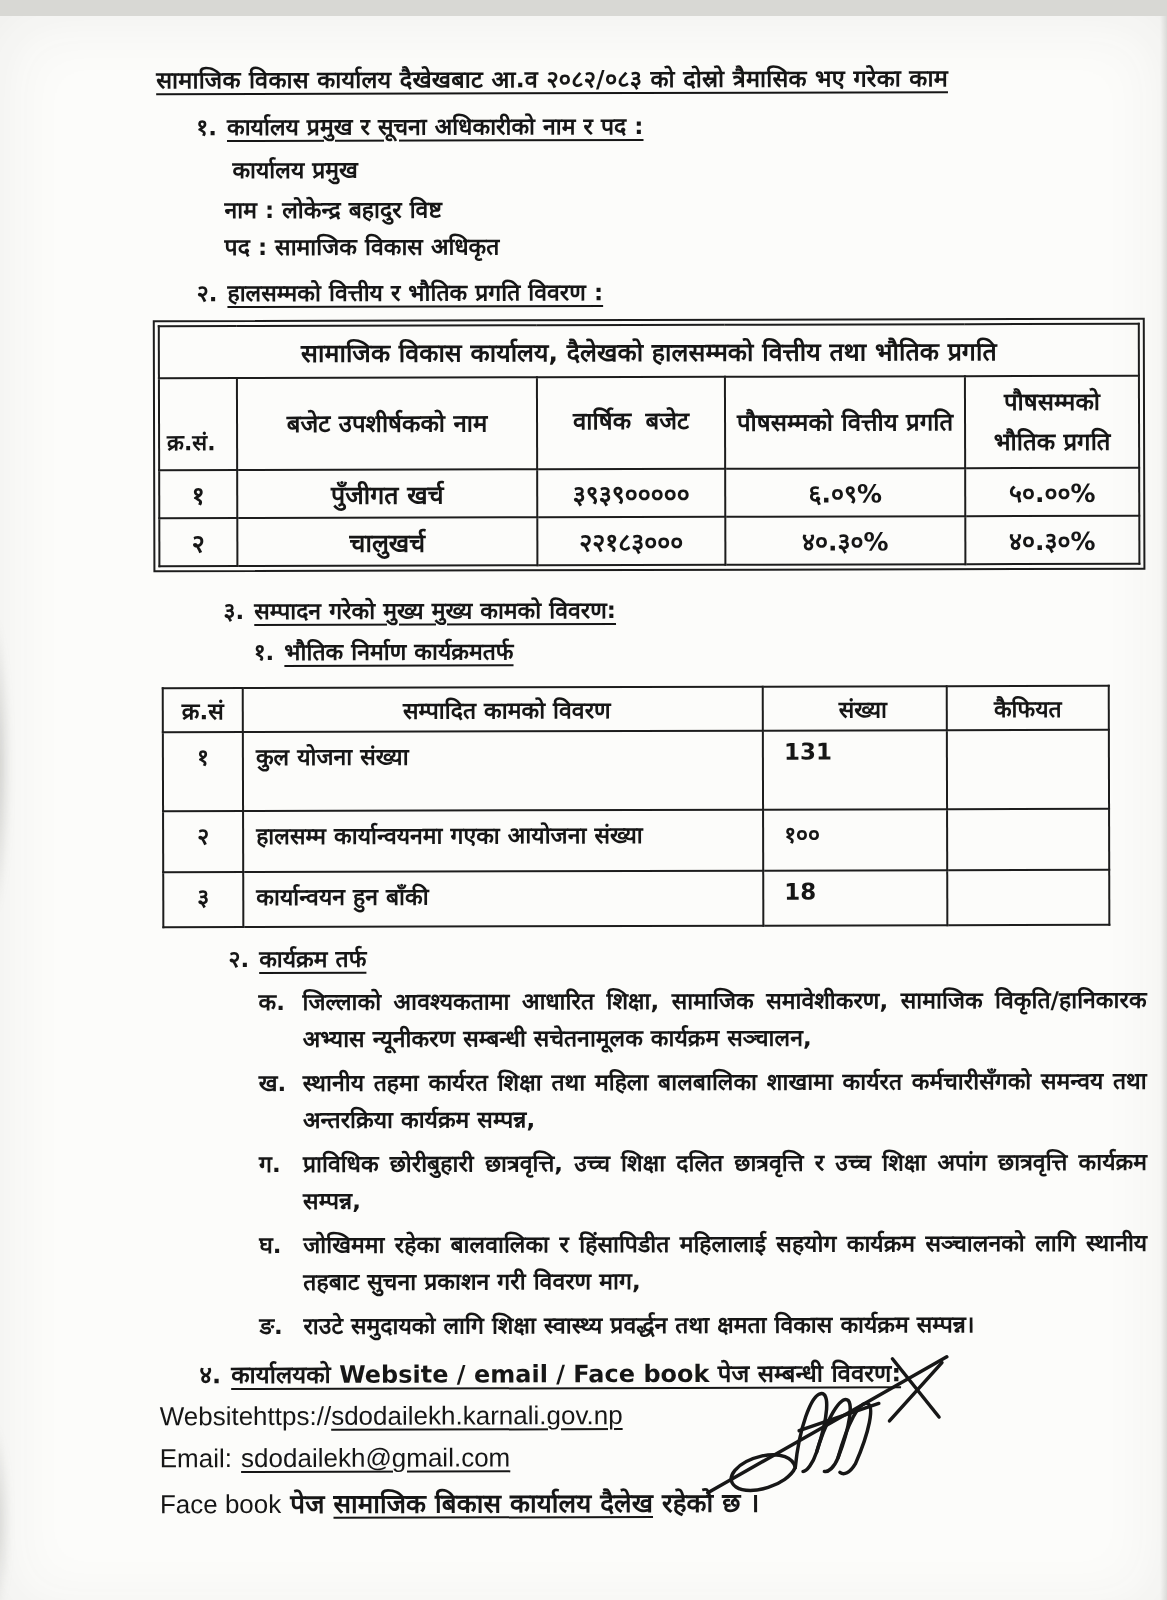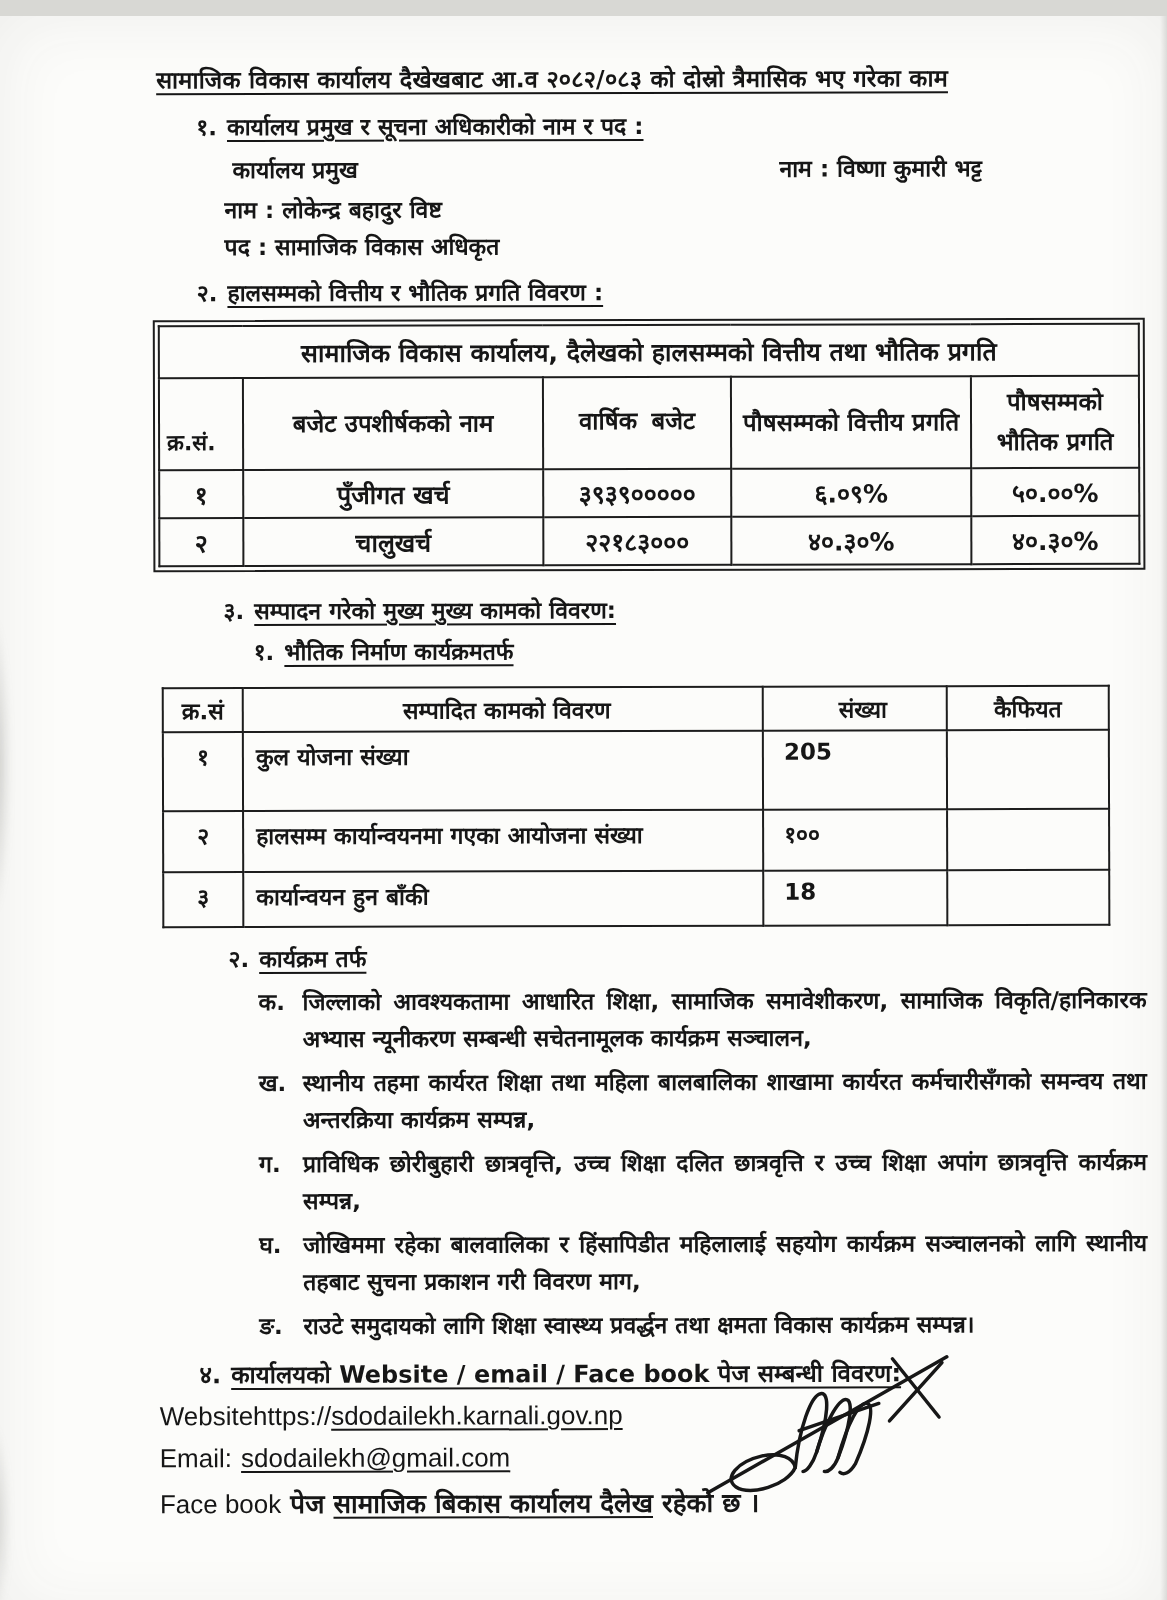--- a/index.html
+++ b/index.html
@@ -28,21 +28,21 @@
   .officer-role { margin-left:8px; margin-bottom:3px; }
 
   .s2 { margin-top:10px; margin-left:40px; }
 
   .t1-wrap { margin-top:12px; margin-left:-4px; width:992px; border:2.5px solid #1d1d1d; padding:3px; box-sizing:border-box; }
   table { border-collapse:collapse; }
   .t1 { width:100%; }
   .t1 td { border:2px solid #1d1d1d; font-weight:700; text-align:center; padding:0 4px; }
   .t1 .title-cell { font-size:25px; height:50px; }
   .t1 .head td { font-size:24px; height:84px; line-height:40px; }
-  .t1 .head .c0 { vertical-align:bottom; text-align:left; padding:0 6px 6px 7px; font-size:22px; }
+  .t1 .head .c0 { vertical-align:bottom; text-align:left; padding:0 0 6px 7px; font-size:22px; }
   .t1 .c0 { width:69px; } .t1 .c1 { width:290px; } .t1 .c2 { width:178px;font-family:Liberation Mono, monospace; } .t1 .c3 { width:230px; }
   .t1 .data td { font-size:25px; height:46px; }
 
   .s3 { margin-top:22px; margin-left:66px; }
   .sub1 { margin-top:9px; margin-left:96px; }
 
   .t2 { margin-top:20px; margin-left:4px; width:948px; font-weight:700; }
   .t2 td { border:2px solid #1d1d1d; font-size:23px; padding:0 4px; }
   .t2 .head td { height:42px; text-align:center; }
   .t2 .sn { width:70px; text-align:center; }
@@ -90,21 +90,20 @@
       <span class="sec-num">१.</span><span class="u">कार्यालय प्रमुख र सूचना अधिकारीको नाम र पद :</span>
     </div>
 
     <div class="officers">
       <div class="officer-col left">
         <div class="officer-role">कार्यालय प्रमुख</div>
         <div class="officer-line">नाम : लोकेन्द्र बहादुर विष्ट</div>
         <div class="officer-line">पद : सामाजिक विकास अधिकृत</div>
       </div>
       <div class="officer-col right">
-        <div class="officer-line">नाम : विष्णा कुमारी भट्ट</div>
       </div>
     </div>
 
     <div class="sec-heading s2">
       <span class="sec-num">२.</span><span class="u">हालसम्मको वित्तीय र भौतिक प्रगति विवरण :</span>
     </div>
 
     <div class="t1-wrap">
       <table class="t1">
         <tbody>
@@ -148,21 +147,21 @@
       <tbody>
           <tr class="head">
         <td class="sn">क्र.सं</td>
         <td class="desc">सम्पादित कामको विवरण</td>
         <td class="count">संख्या</td>
         <td class="remark">कैफियत</td>
       </tr>
       <tr class="data r1">
         <td class="sn">१</td>
         <td class="desc">कुल योजना संख्या</td>
-        <td class="count">205</td>
+        <td class="count">131</td>
         <td class="remark"></td>
       </tr>
       <tr class="data r2">
         <td class="sn">२</td>
         <td class="desc">हालसम्म कार्यान्वयनमा गएका आयोजना संख्या</td>
         <td class="count">१००</td>
         <td class="remark"></td>
       </tr>
       <tr class="data r3">
         <td class="sn">३</td>

